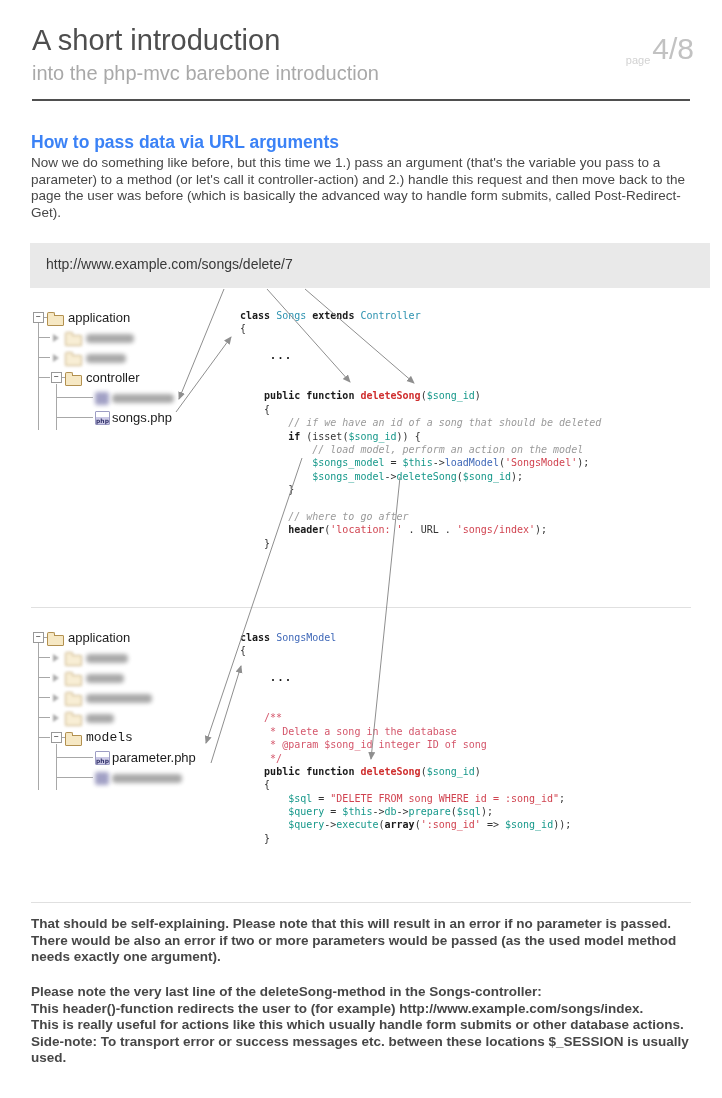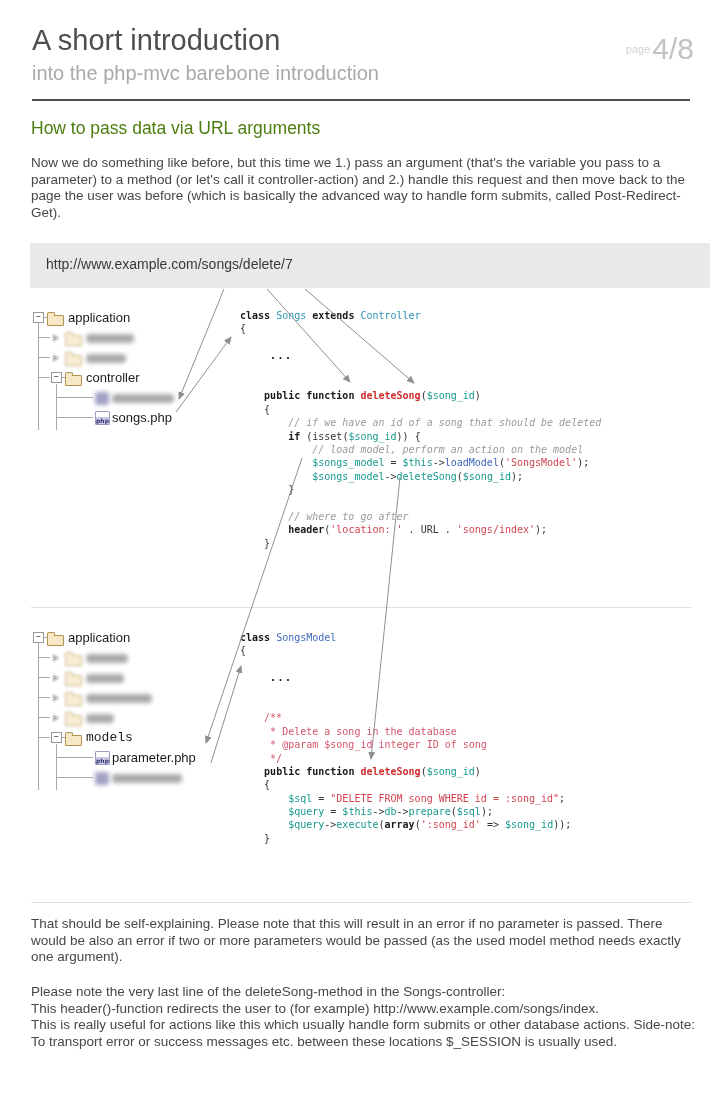--- a/index.html
+++ b/index.html
@@ -1,29 +1,29 @@
 <!DOCTYPE html>
 <html><head>
 <meta charset="utf-8">
 <style>
   html,body{margin:0;padding:0;background:#fff;}
   .page{position:relative;width:722px;height:1098px;background:#fff;overflow:hidden;
         font-family:"Liberation Sans",sans-serif;}
   .title{position:absolute;left:32px;top:24px;font-size:29px;color:#4e4e4e;}
-  .pagenum{position:absolute;right:28px;top:32px;display:flex;align-items:center;gap:2px;}
+  .pagenum{position:absolute;right:28px;top:32px;display:flex;align-items:flex-end;gap:2px;}
   .pg-label{font-size:11px;color:#d2d2d2;}
   .pg-num{font-size:30px;color:#c2c2c2;}
   .subtitle{position:absolute;left:32px;top:62px;font-size:20px;color:#a9a9a9;}
   .rule-dark{position:absolute;left:32px;width:658px;top:99px;height:2px;background:#4f4f4f;}
-  .h2{position:absolute;left:31px;top:118px;margin:0;font-size:17.5px;font-weight:400;color:#4d7c0f;}
+  .h2{position:absolute;left:31px;top:132px;margin:0;font-size:17.5px;font-weight:700;color:#3b82f6;}
   .intro{position:absolute;left:31px;top:155px;width:664px;margin:0;font-size:13.5px;line-height:16.6px;color:#474747;}
   .urlbar{position:absolute;left:30px;top:243px;width:680px;height:45px;background:#e9e9e9;}
   .urltext{position:absolute;left:16px;top:13px;font-size:14px;color:#383838;}
   .rule-light{position:absolute;left:31px;width:660px;height:1px;background:#e0e0e0;}
-  .foot{position:absolute;left:31px;width:666px;margin:0;font-size:13.5px;line-height:16.6px;color:#474747;white-space:pre-line;}
+  .foot{position:absolute;left:31px;width:666px;margin:0;font-size:13.5px;line-height:16.6px;color:#474747;white-space:pre-line;font-weight:bold;}
 
   
   .tree{position:absolute;left:30px;width:212px;height:168px;}
   .trow{position:absolute;left:0;height:20px;width:212px;}
   .vline,.hline{position:absolute;background:#a8a8a8;}
   .vline{width:1px;}
   .hline{height:1px;}
   .exp{position:absolute;top:4px;width:11px;height:11px;border:1px solid #999;background:#fff;
        box-sizing:border-box;font:8px/8px "DejaVu Sans Mono",monospace;text-align:center;color:#333;}
   .fold{position:absolute;top:7px;width:15px;height:9px;background:#f6e8c4;border:1px solid #b2904f;border-radius:1px;}

